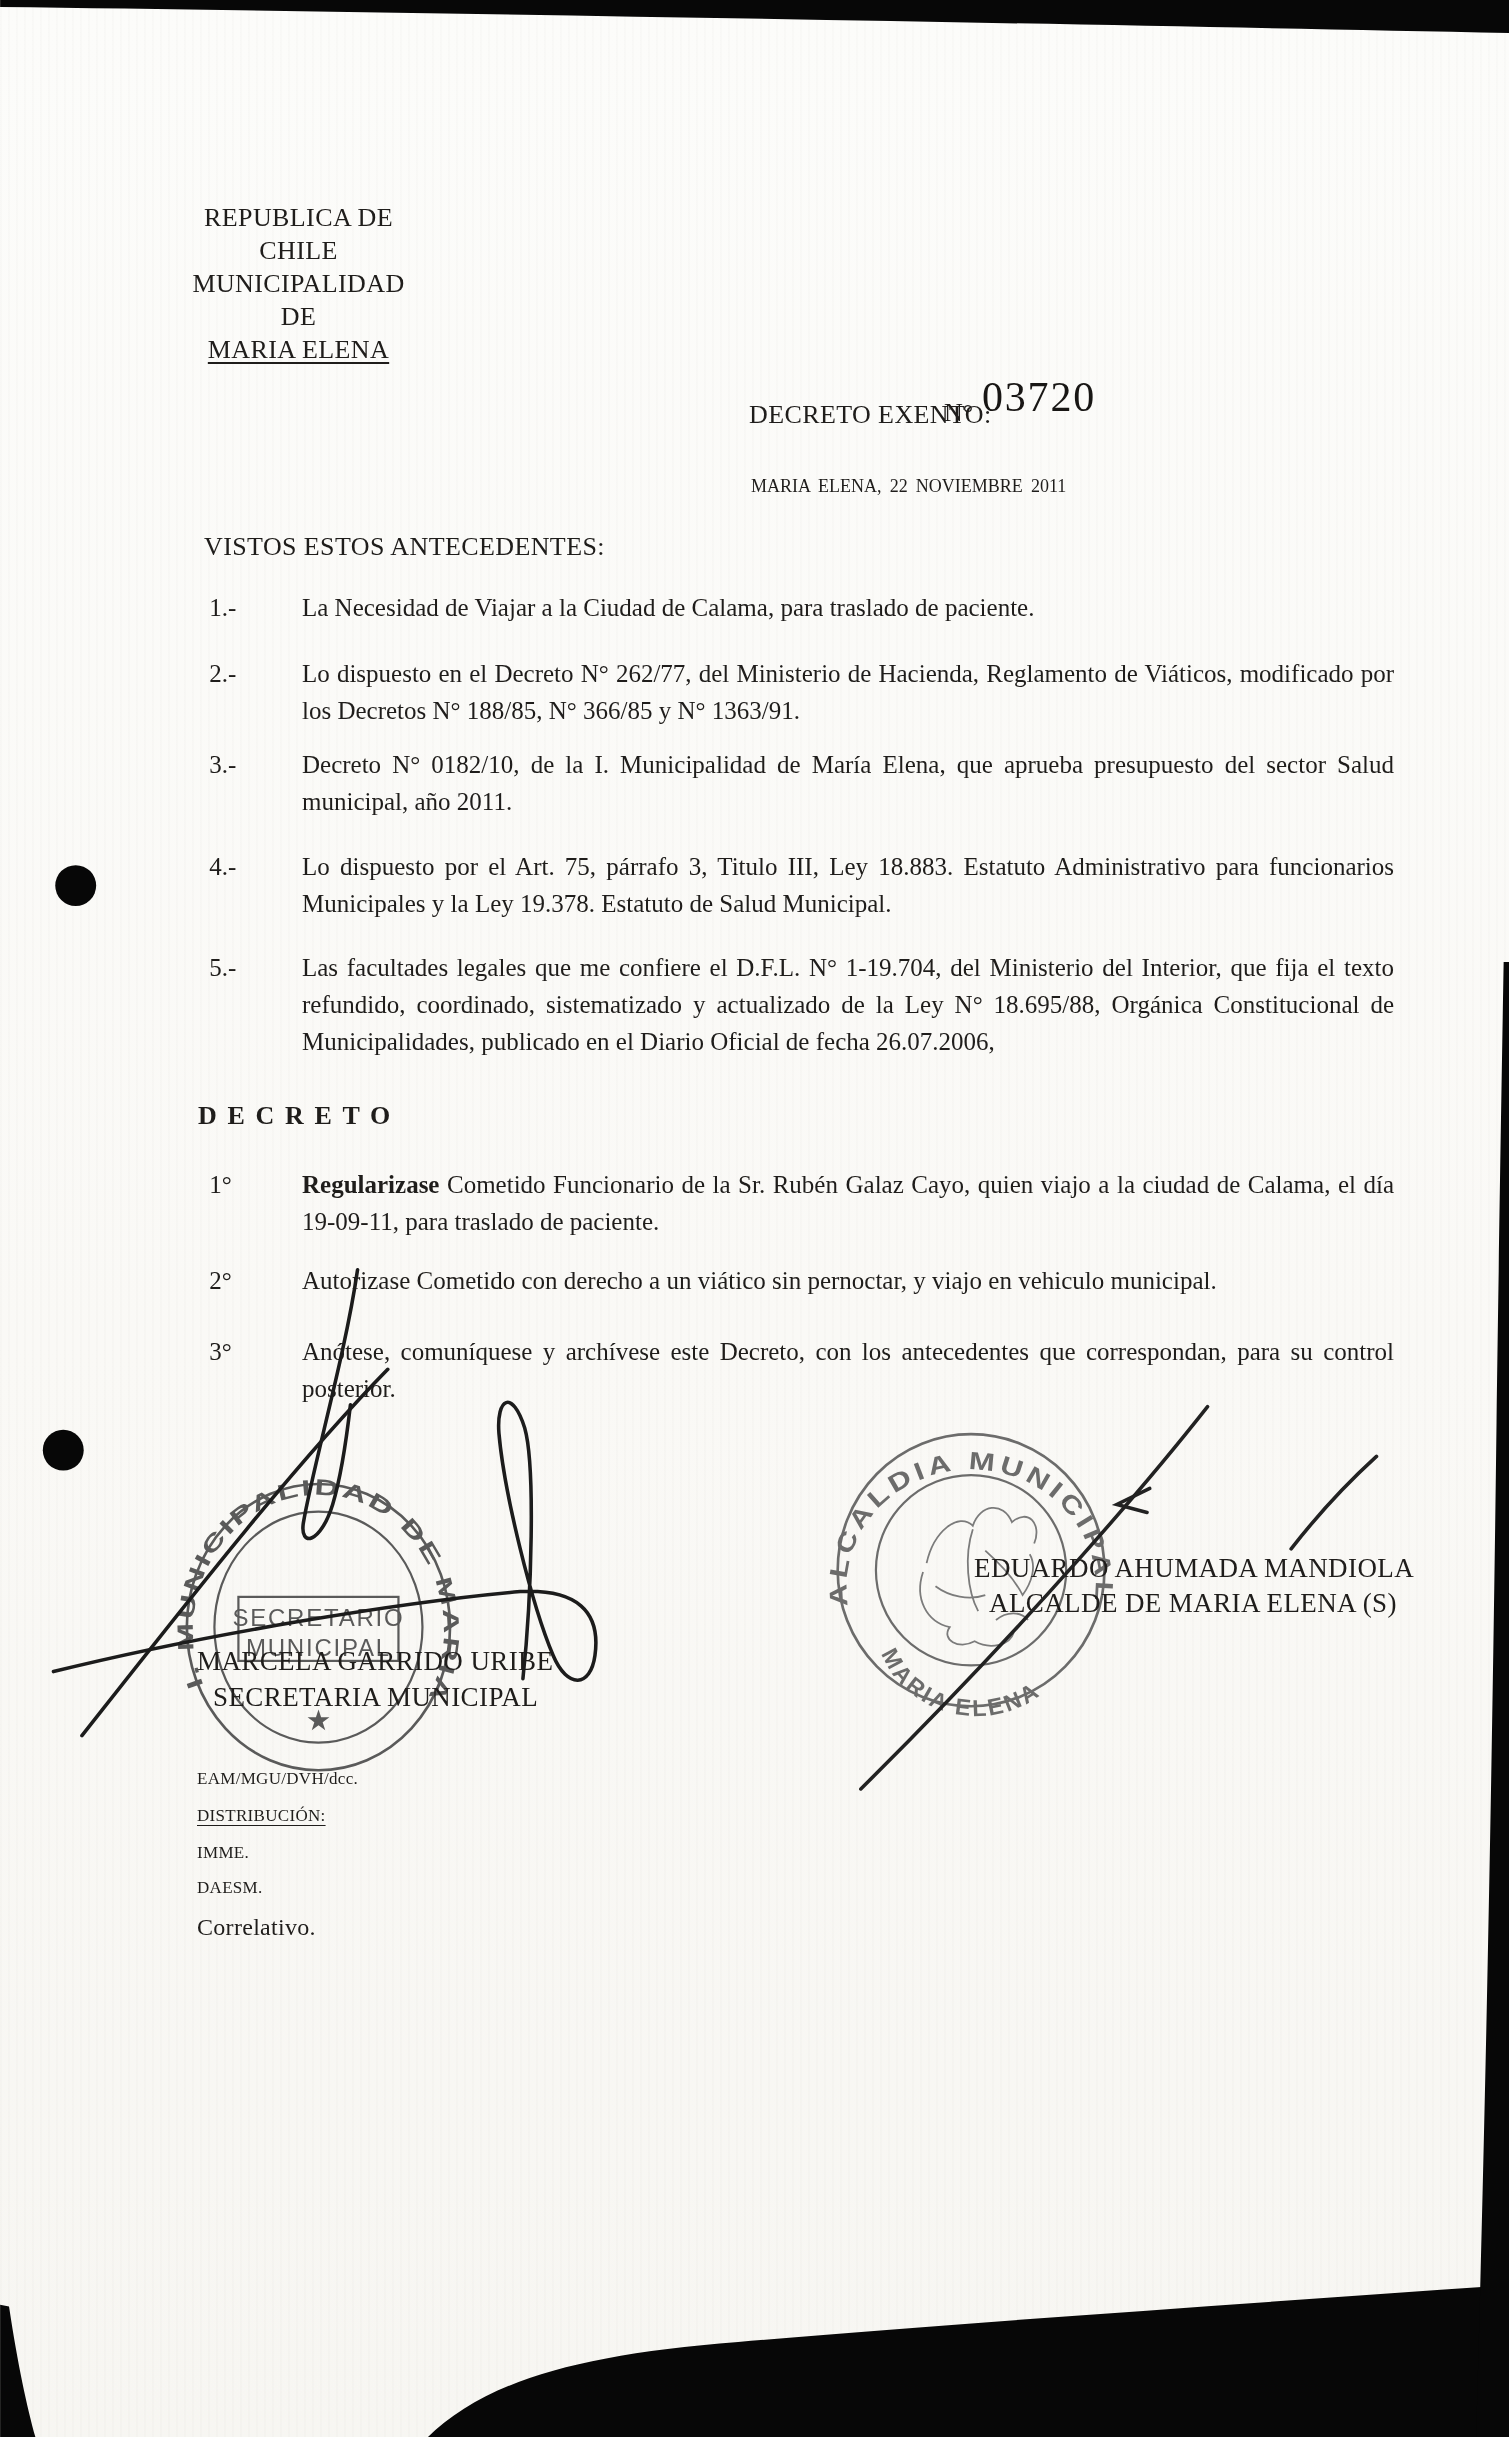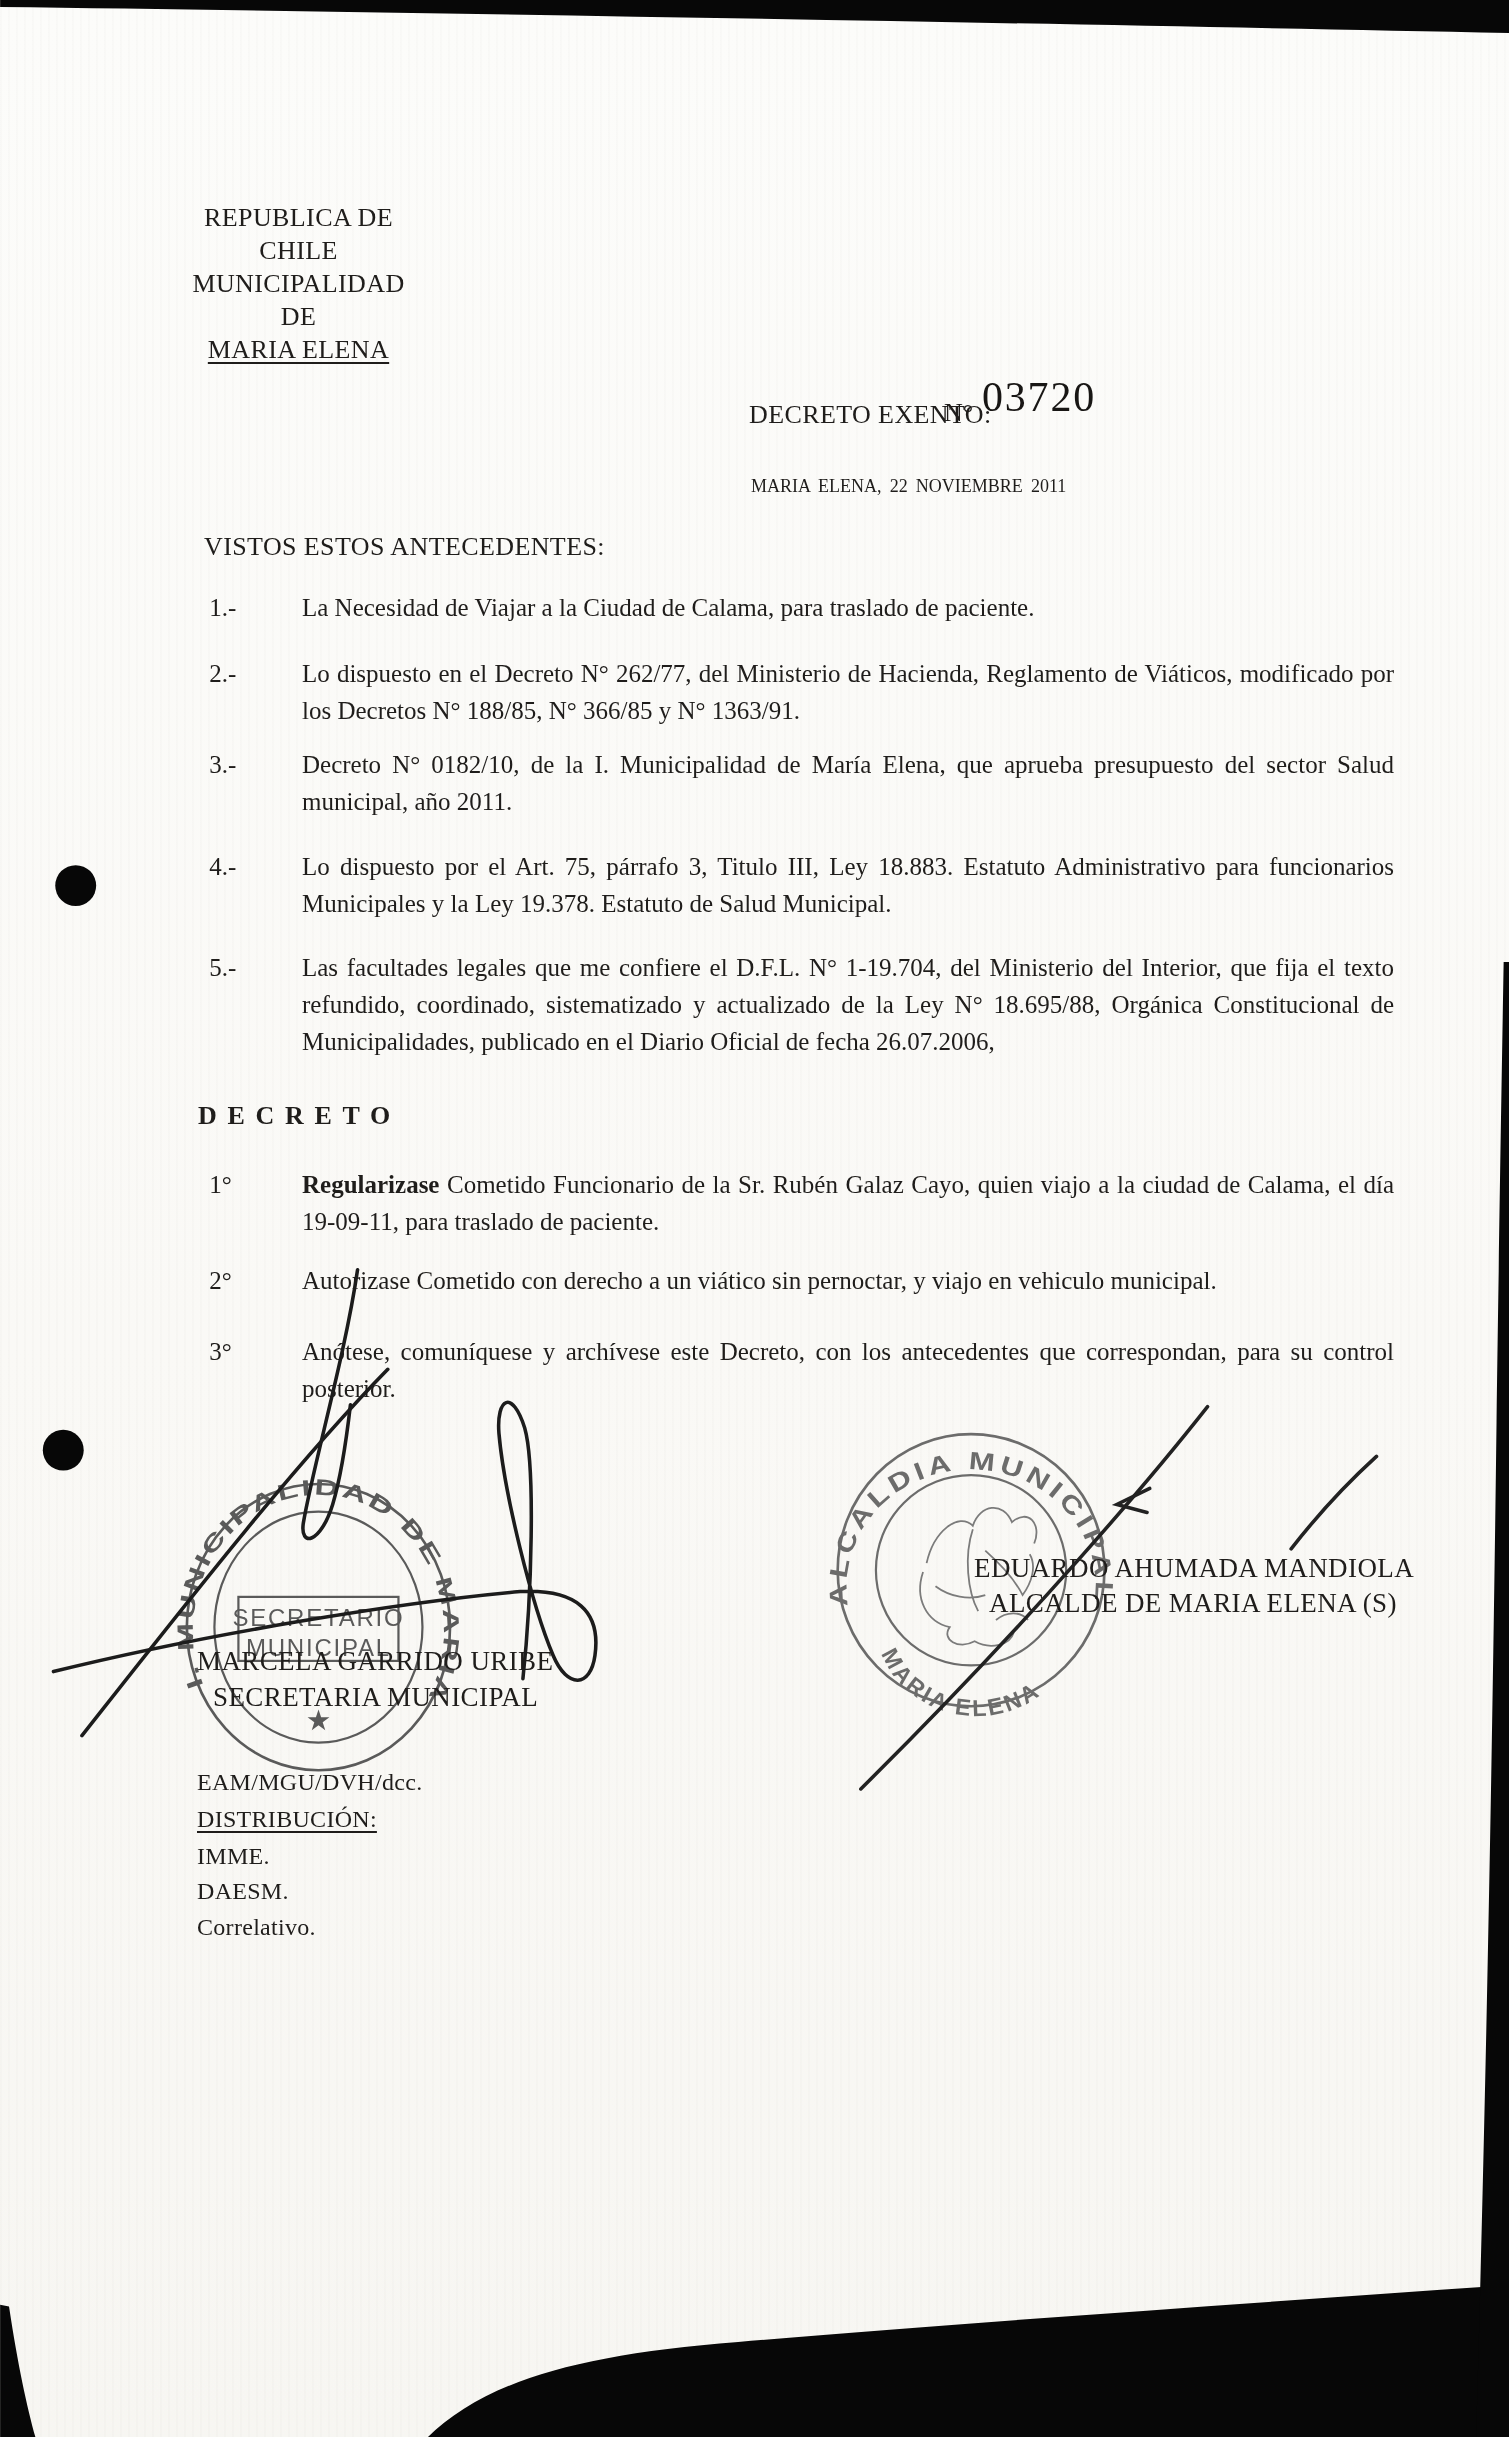--- a/index.html
+++ b/index.html
@@ -22,21 +22,21 @@
   .decree-prefix{left:944px;top:398px;font-size:26px;}
   .decree-number{left:982px;top:373px;font-size:42px;letter-spacing:1.8px;color:#181614;}
   .place-date{left:751px;top:476px;font-size:18px;word-spacing:3.6px;}
   .vistos-title{left:204px;top:532px;font-size:26px;letter-spacing:0.4px;}
   .vitem{left:204px;width:1190px;font-size:25px;line-height:37px;}
   .vitem .num{position:absolute;left:5.3px;top:0;}
   .vitem .txt{margin-left:98px;text-align:justify;}
   .decreto-title{left:198px;top:1101px;font-size:26px;font-weight:bold;letter-spacing:10.7px;}
   .b{font-weight:bold;}
   .name-block{font-size:27px;letter-spacing:0.4px;white-space:nowrap;text-align:center;}
-  .footer-line{left:197px;font-size:24px;letter-spacing:0.3px;}
+  .footer-line{left:197px;font-size:17px;letter-spacing:0.3px;}
   .u2{text-decoration:underline;text-underline-offset:4.4px;}
 </style>
 </head>
 <body>
 
 <div class="page">
 
   <svg class="overlay" viewBox="0 0 1698 2742">
     <defs>
       <path id="lring" d="M 232 1903 A 141 153 0 1 1 484 1903" fill="none"></path>

